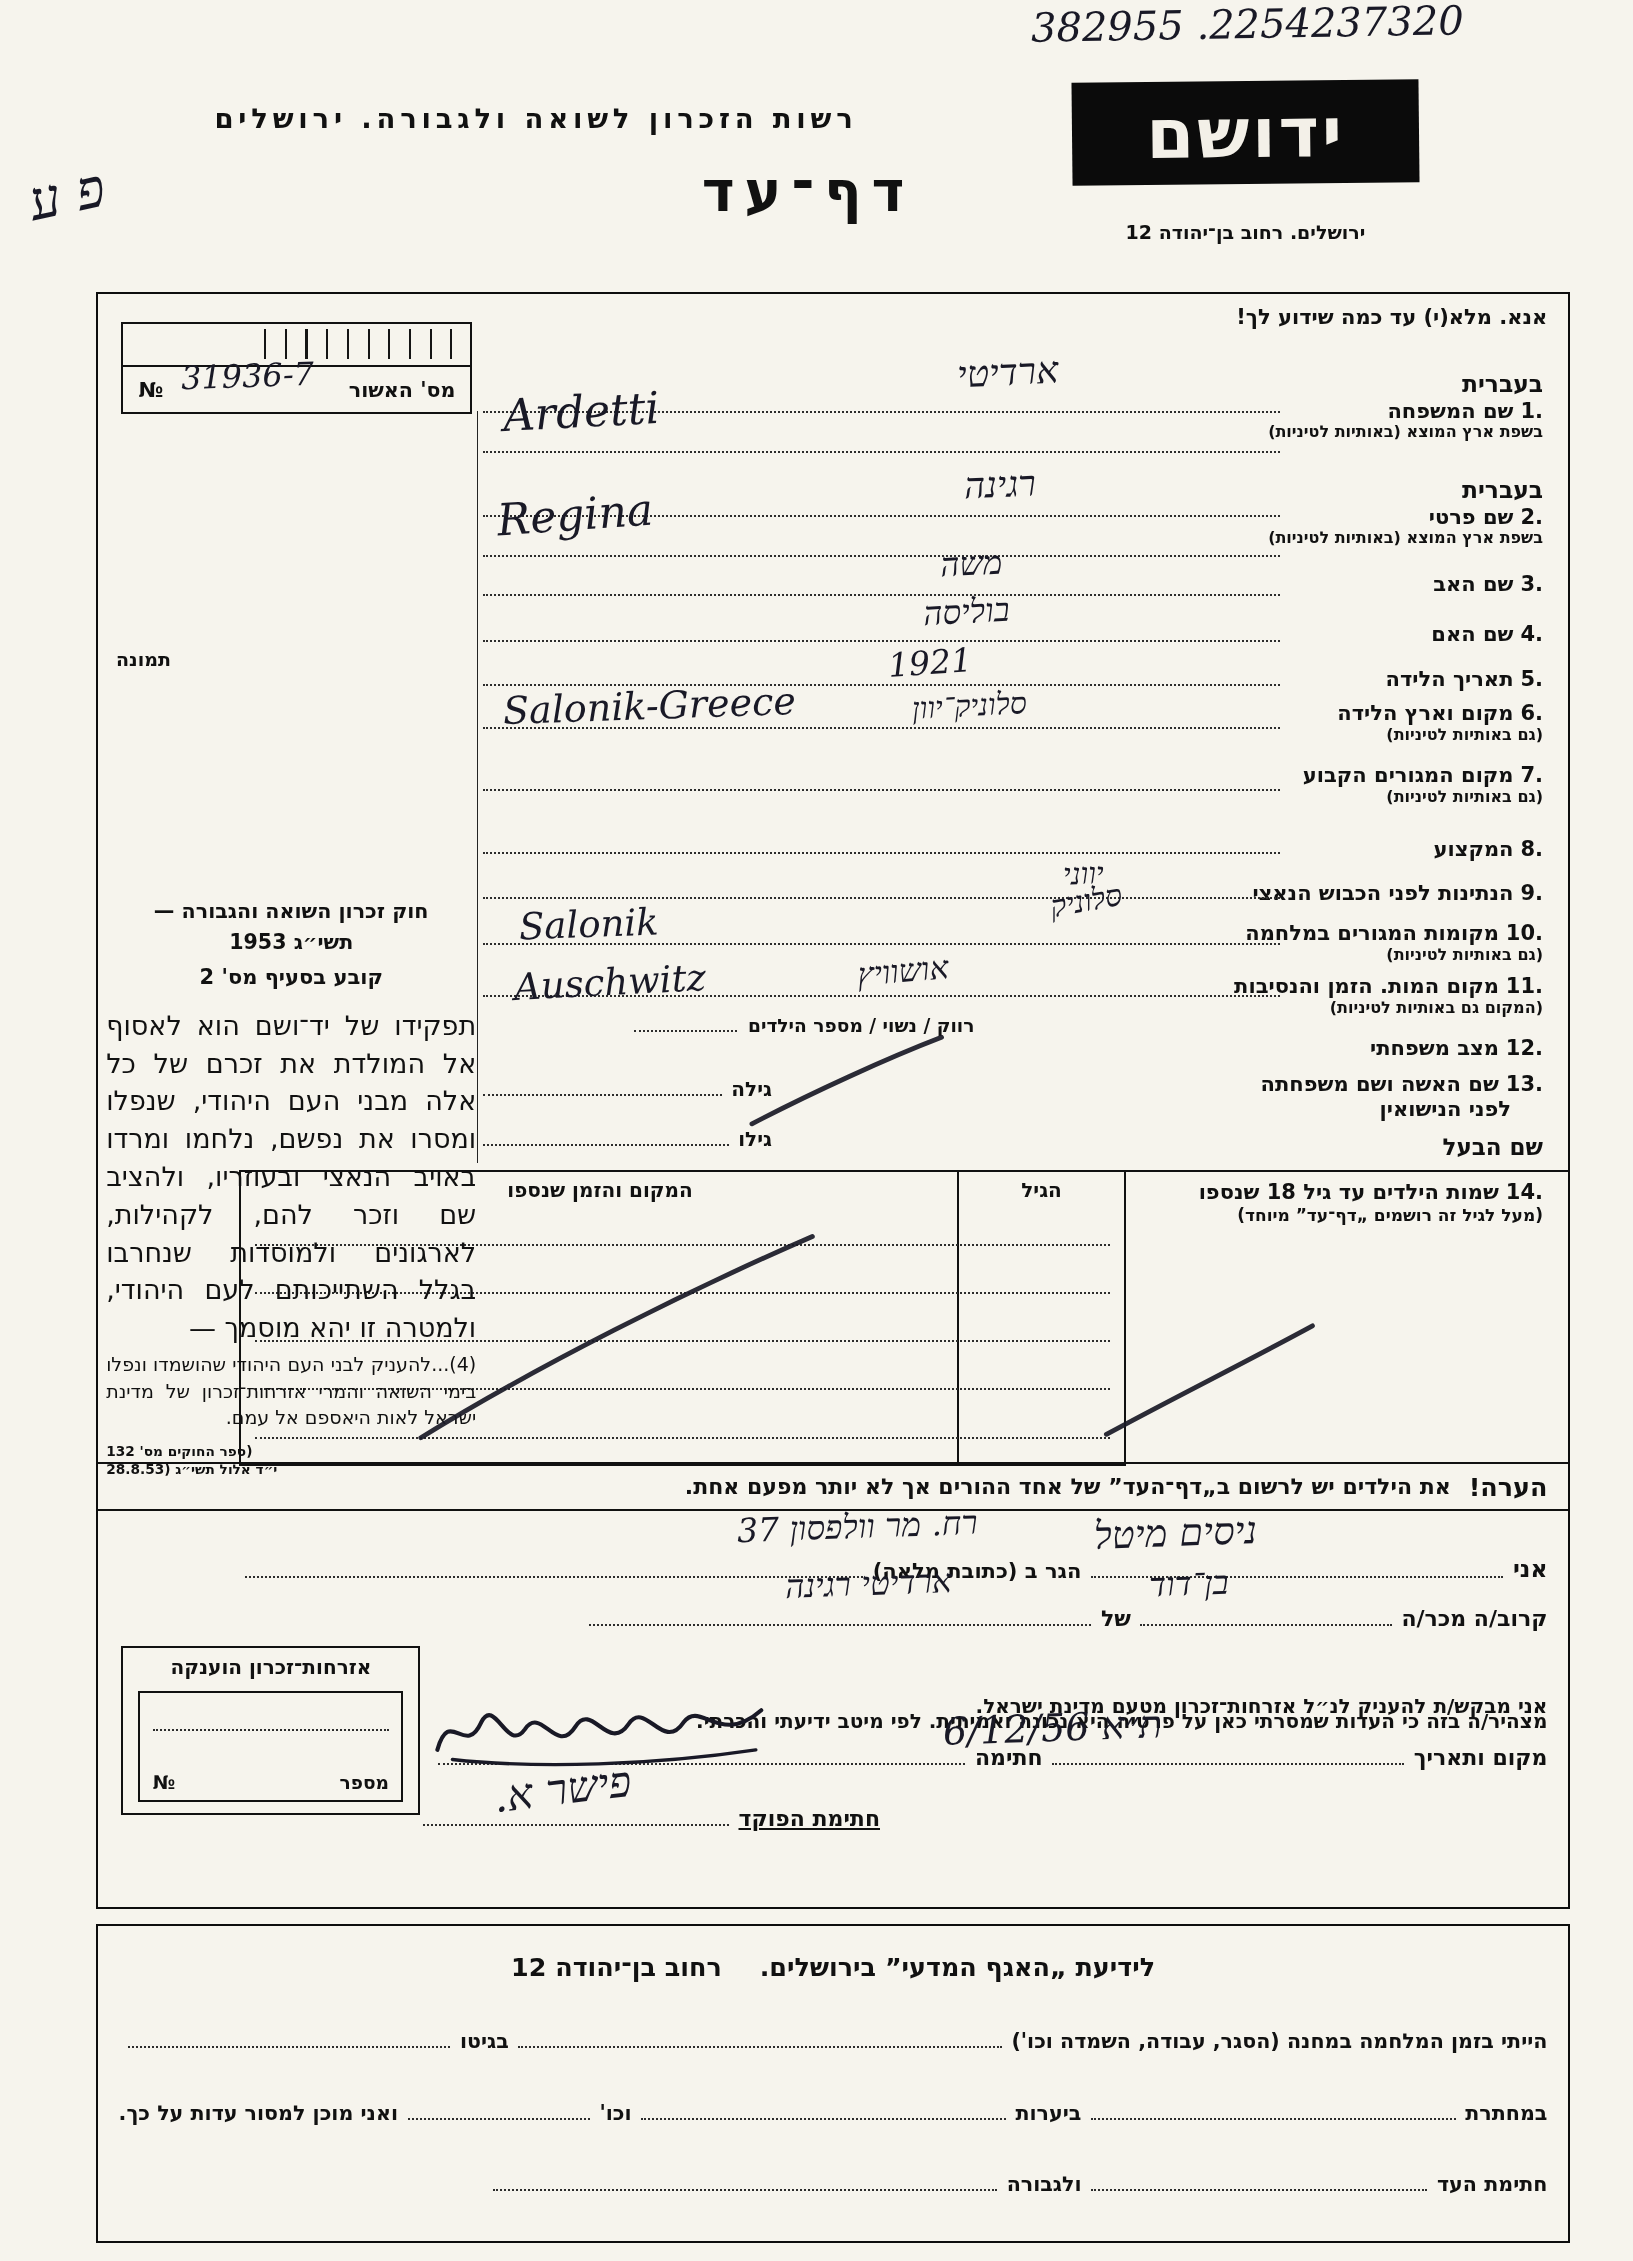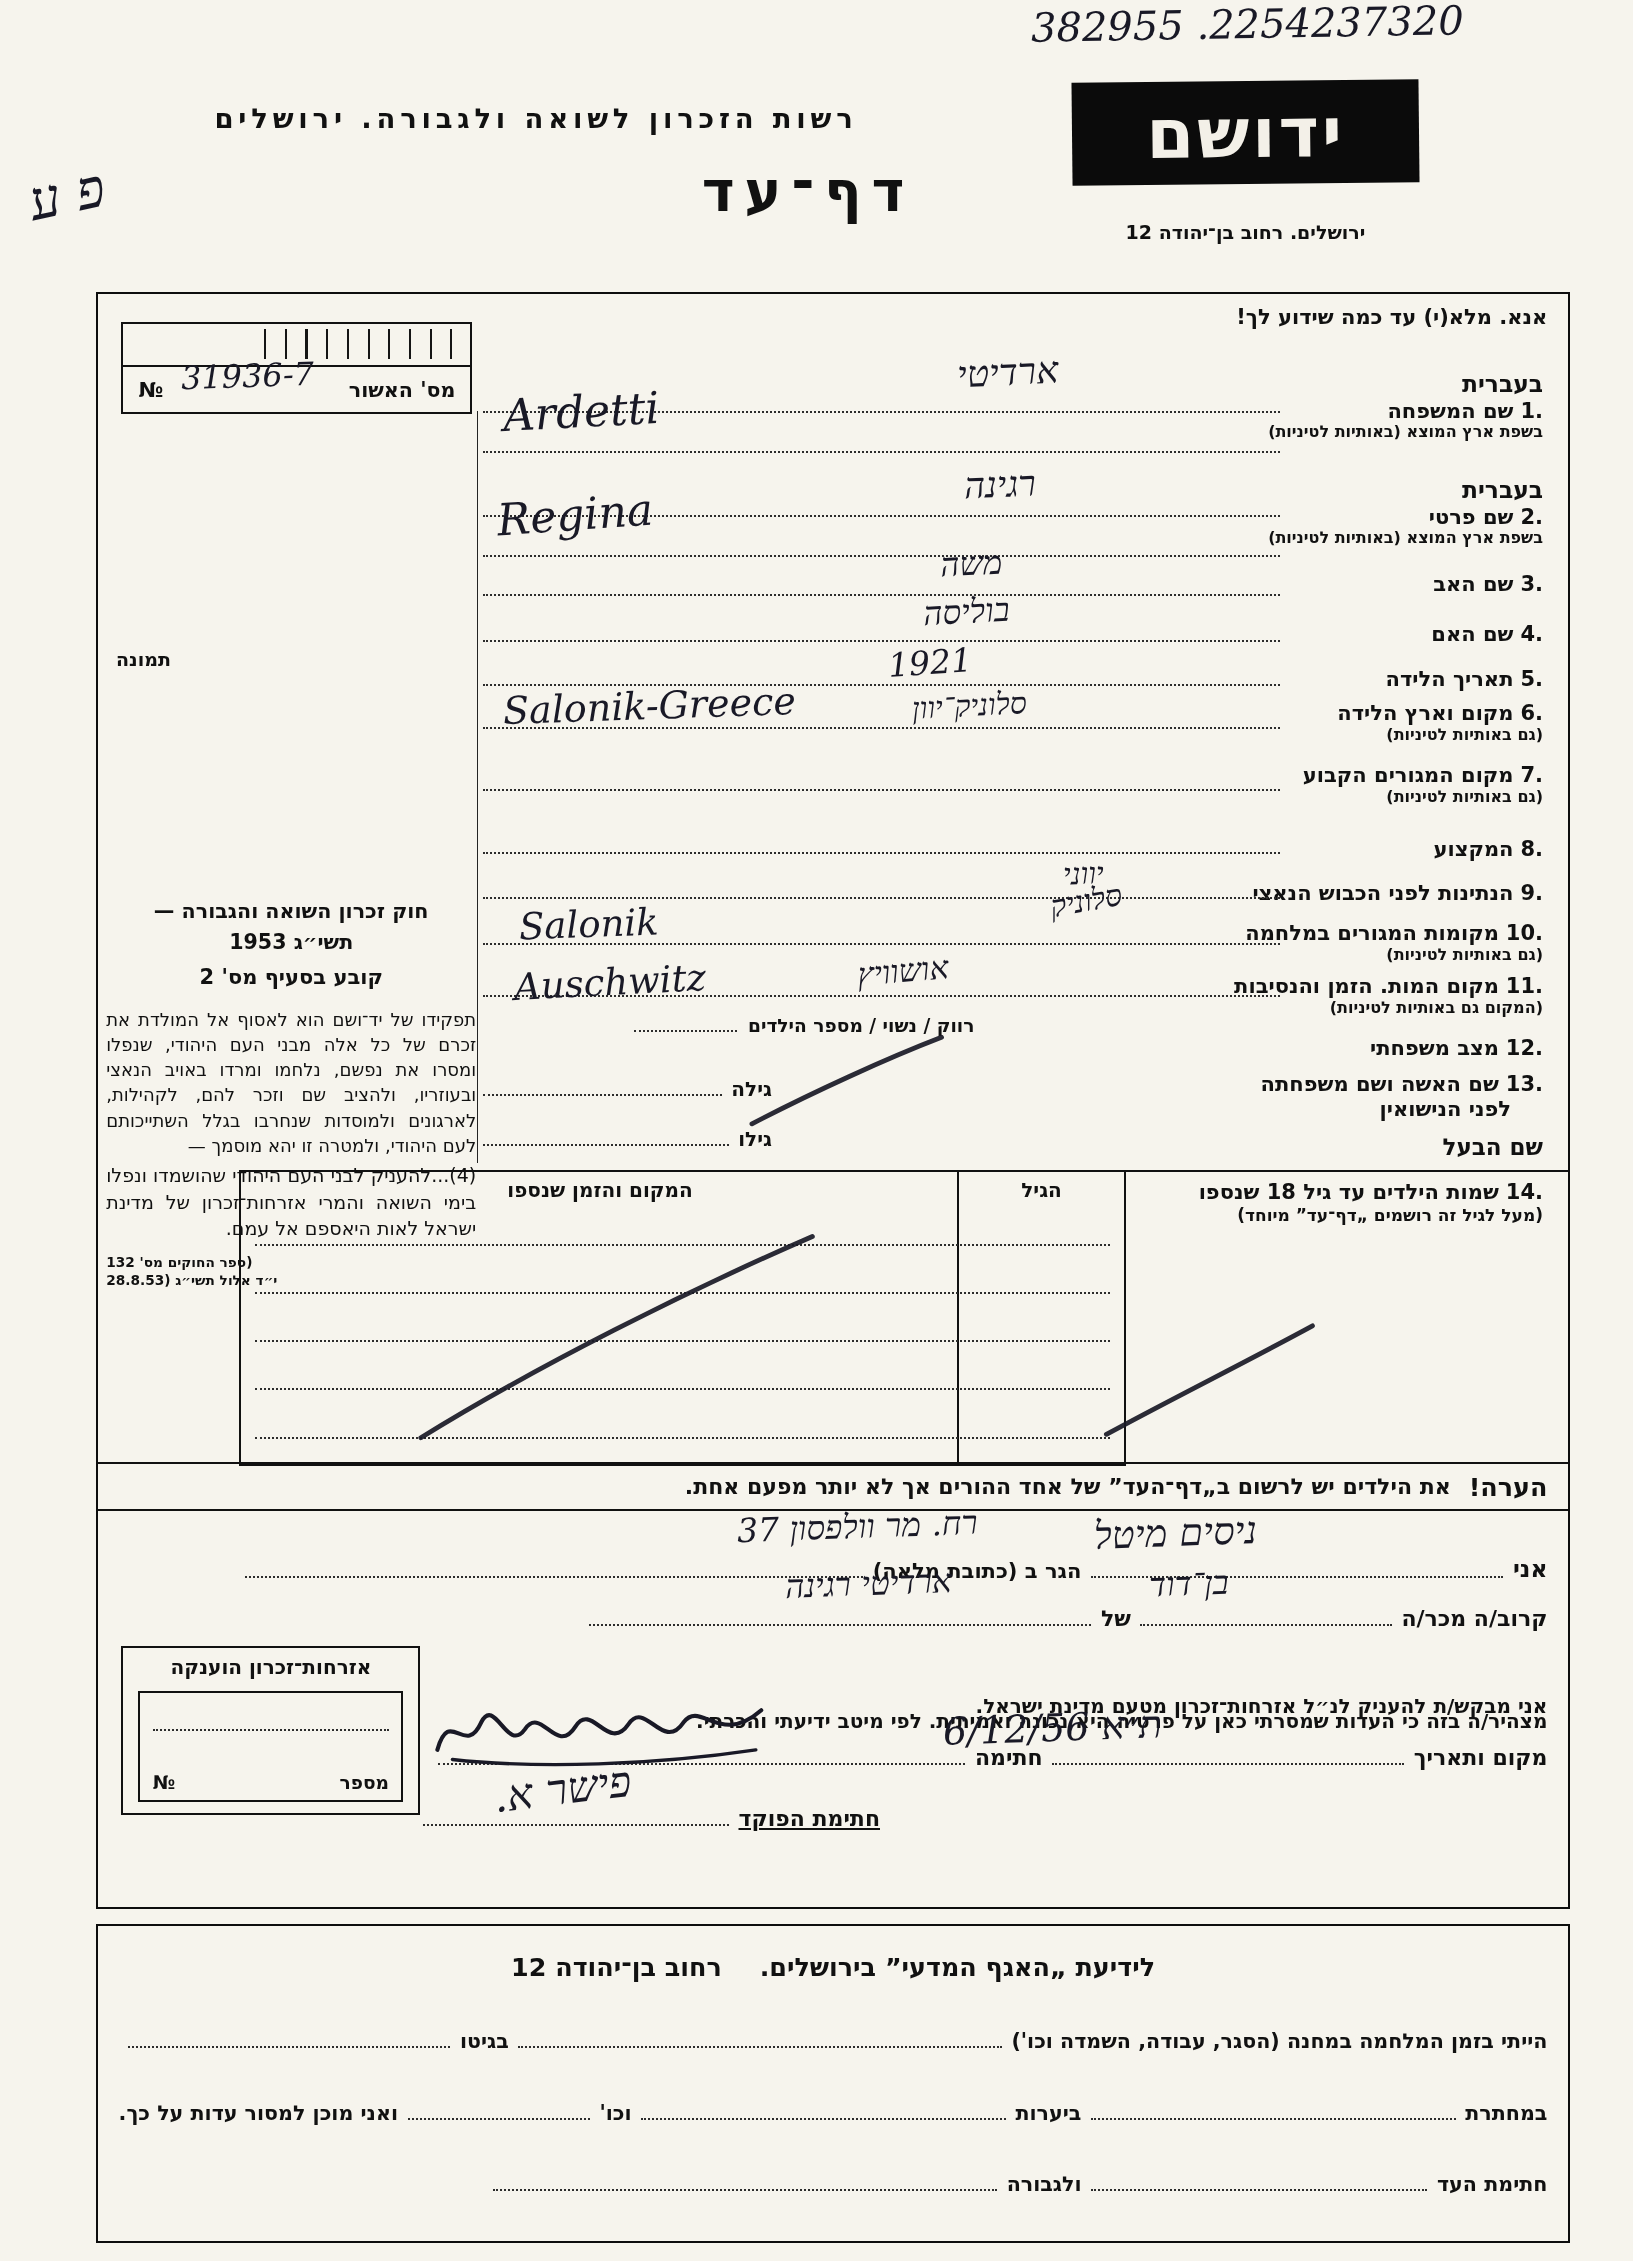--- a/index.html
+++ b/index.html
@@ -69,21 +69,21 @@
   .mem-inner{position:absolute;left:15px;right:15px;top:43px;bottom:11px;border:2.1px solid #111;}
   .mem-line{position:absolute;left:12.4px;right:12.4px;top:36px;border-bottom:2.1px dotted #2c2c2c;}
   .mem-row{position:absolute;left:12.4px;right:12.4px;bottom:6.9px;display:flex;
         justify-content:space-between;font-weight:bold;font-size:18.6px;}
   
   .law{position:absolute;left:8.2px;top:605px;width:370px;}
   .law-title{text-align:center;font-weight:bold;font-size:20.6px;}
   .law-name{text-align:center;font-weight:bold;font-size:40px;letter-spacing:12.4px;margin-top:4.1px;}
   .law-year{text-align:center;font-weight:bold;font-size:20.6px;margin-top:6.9px;}
   .law-sec{text-align:center;font-weight:bold;font-size:21px;margin-top:11px;}
-  .law-body{font-size:18px;line-height:1.4;text-align:justify;margin-top:18px;}
+  .law-body{font-size:27px;line-height:1.4;text-align:justify;margin-top:18px;}
   .law-clause{font-size:19px;line-height:1.4;text-align:justify;margin-top:4.1px;}
   .law-foot{margin-top:12.4px;font-size:13.7px;font-weight:bold;text-align:left;line-height:1.3;}
   
   .bottom-box{position:absolute;left:96px;top:1924px;width:1470px;height:315px;border:2.7px solid #0d0d0d;}
   .sci-title{position:absolute;left:0;right:0;top:26px;display:flex;justify-content:center;
         gap:38px;font-weight:bold;font-size:25.4px;}
   .sci-row{position:absolute;display:flex;align-items:flex-end;font-weight:bold;font-size:20.6px;}
   svg{display:block;}
 </style>
 </head>

